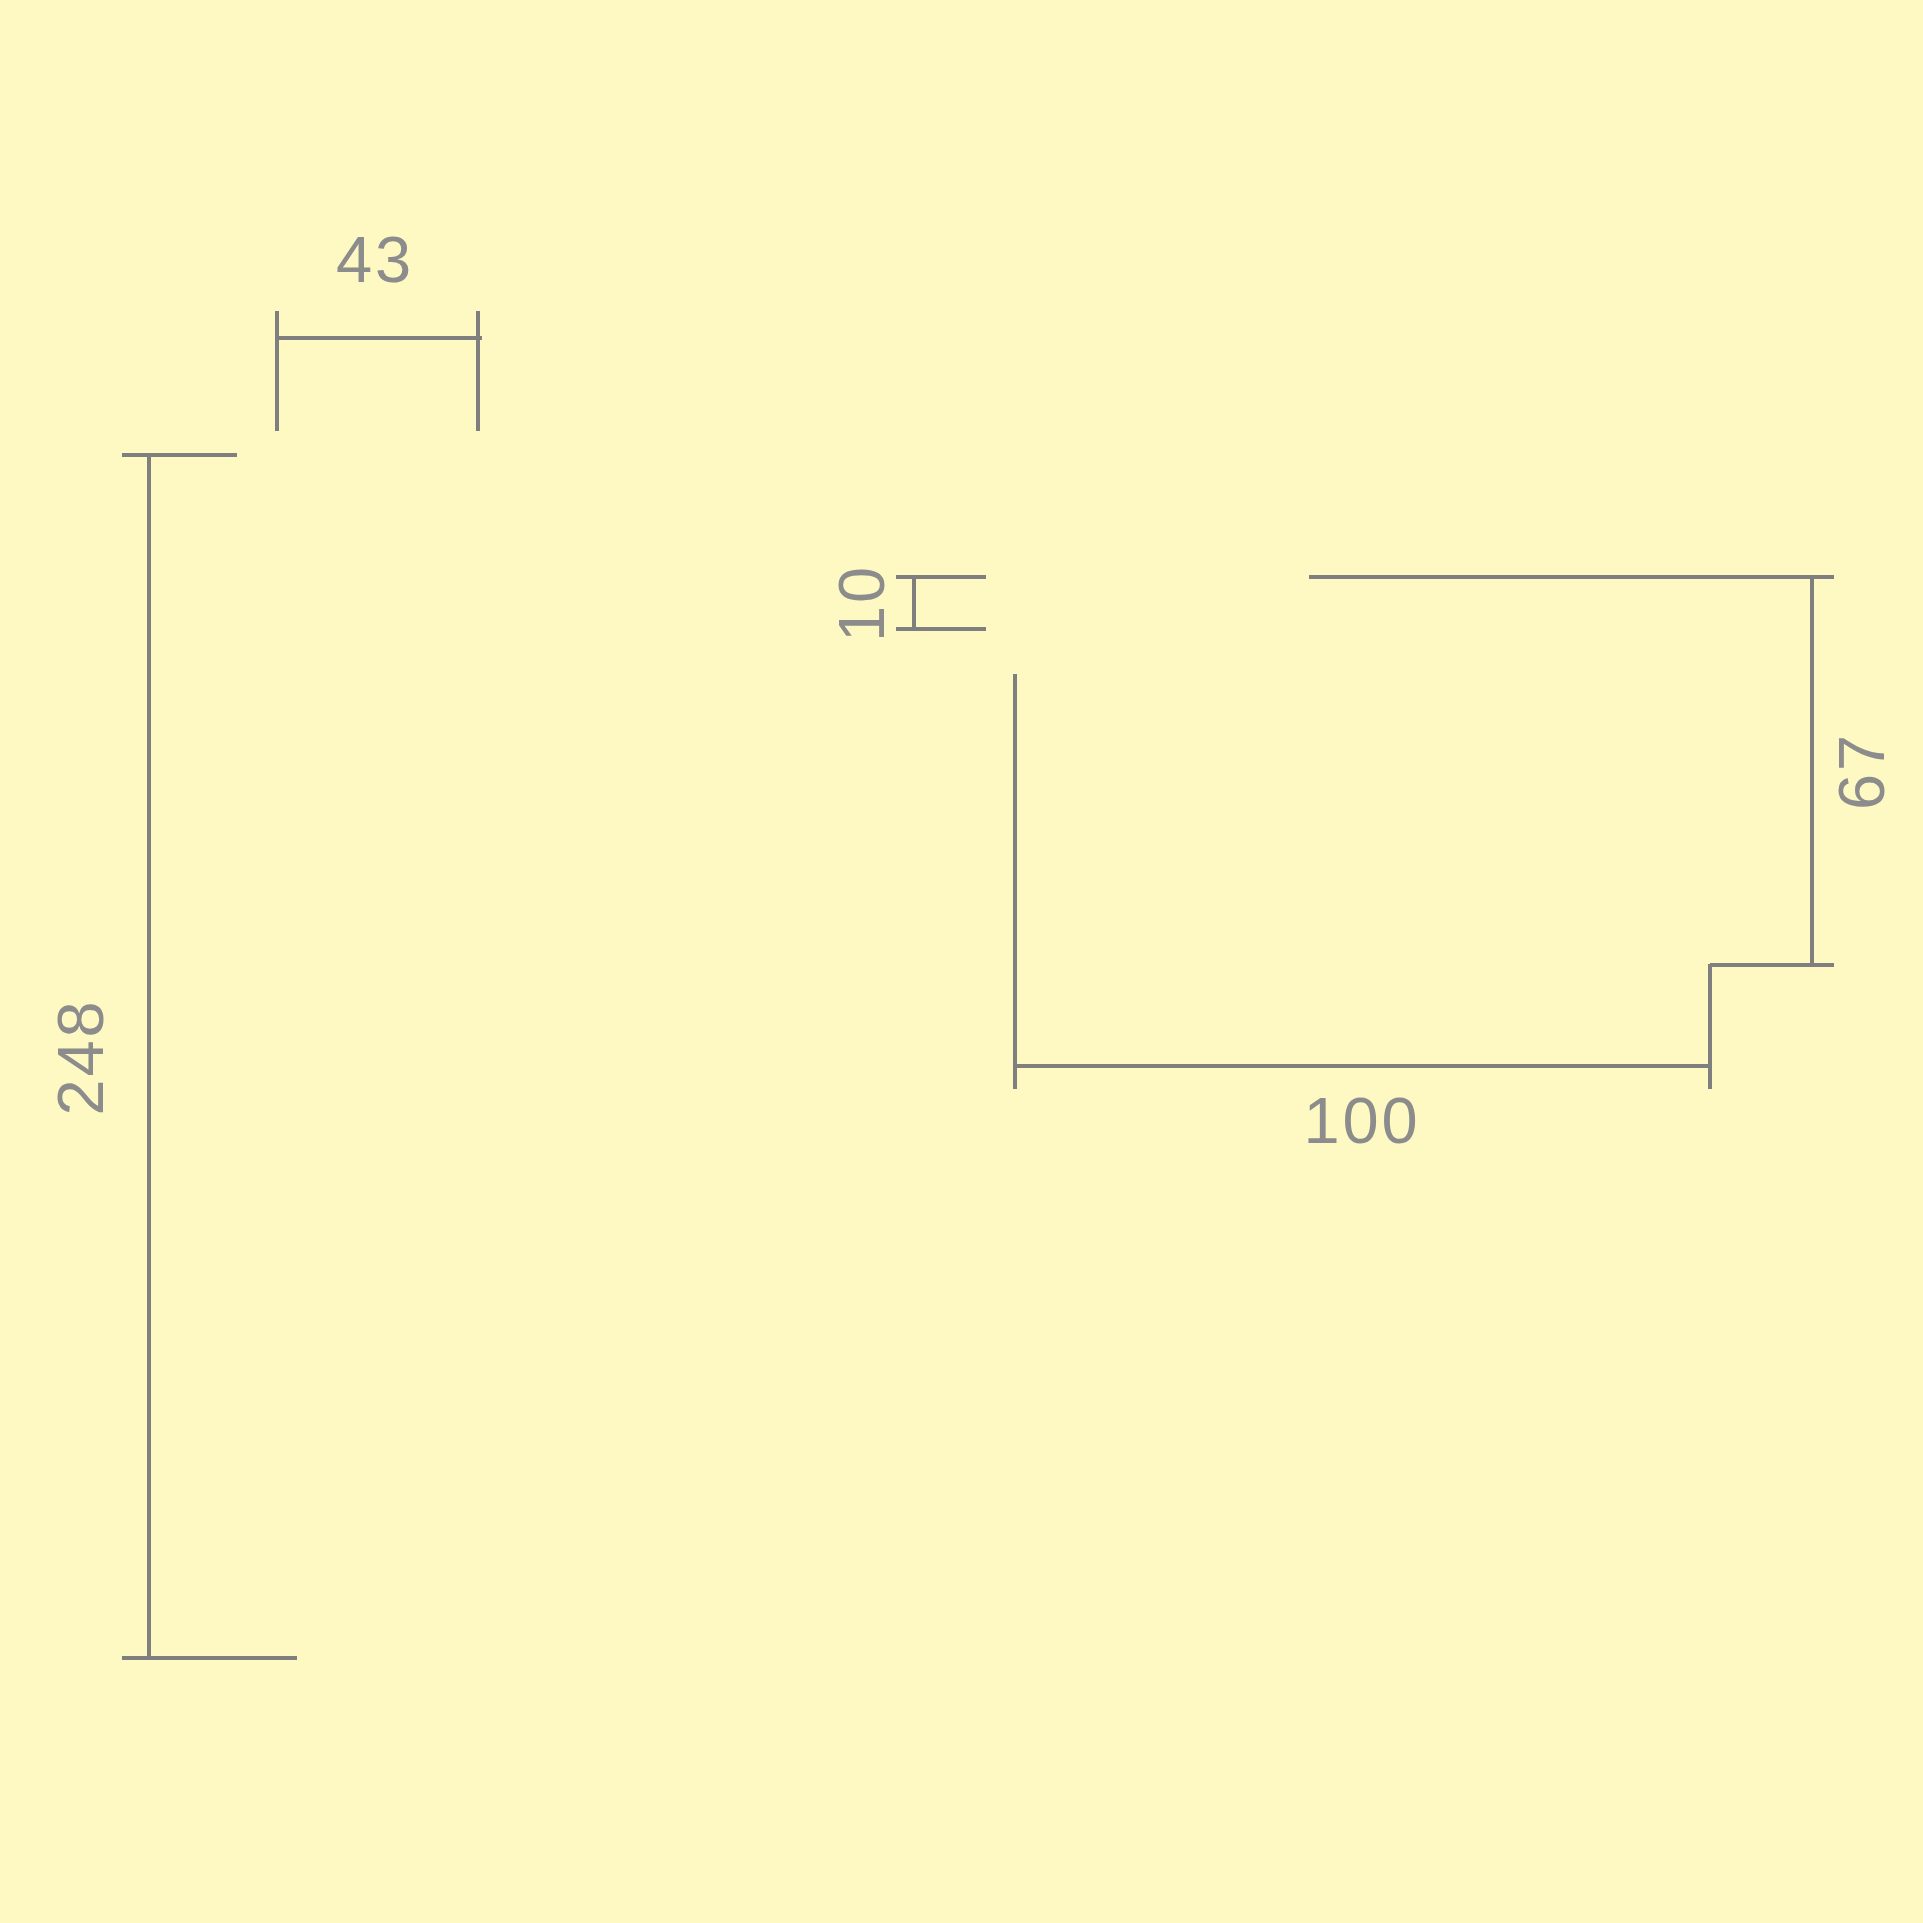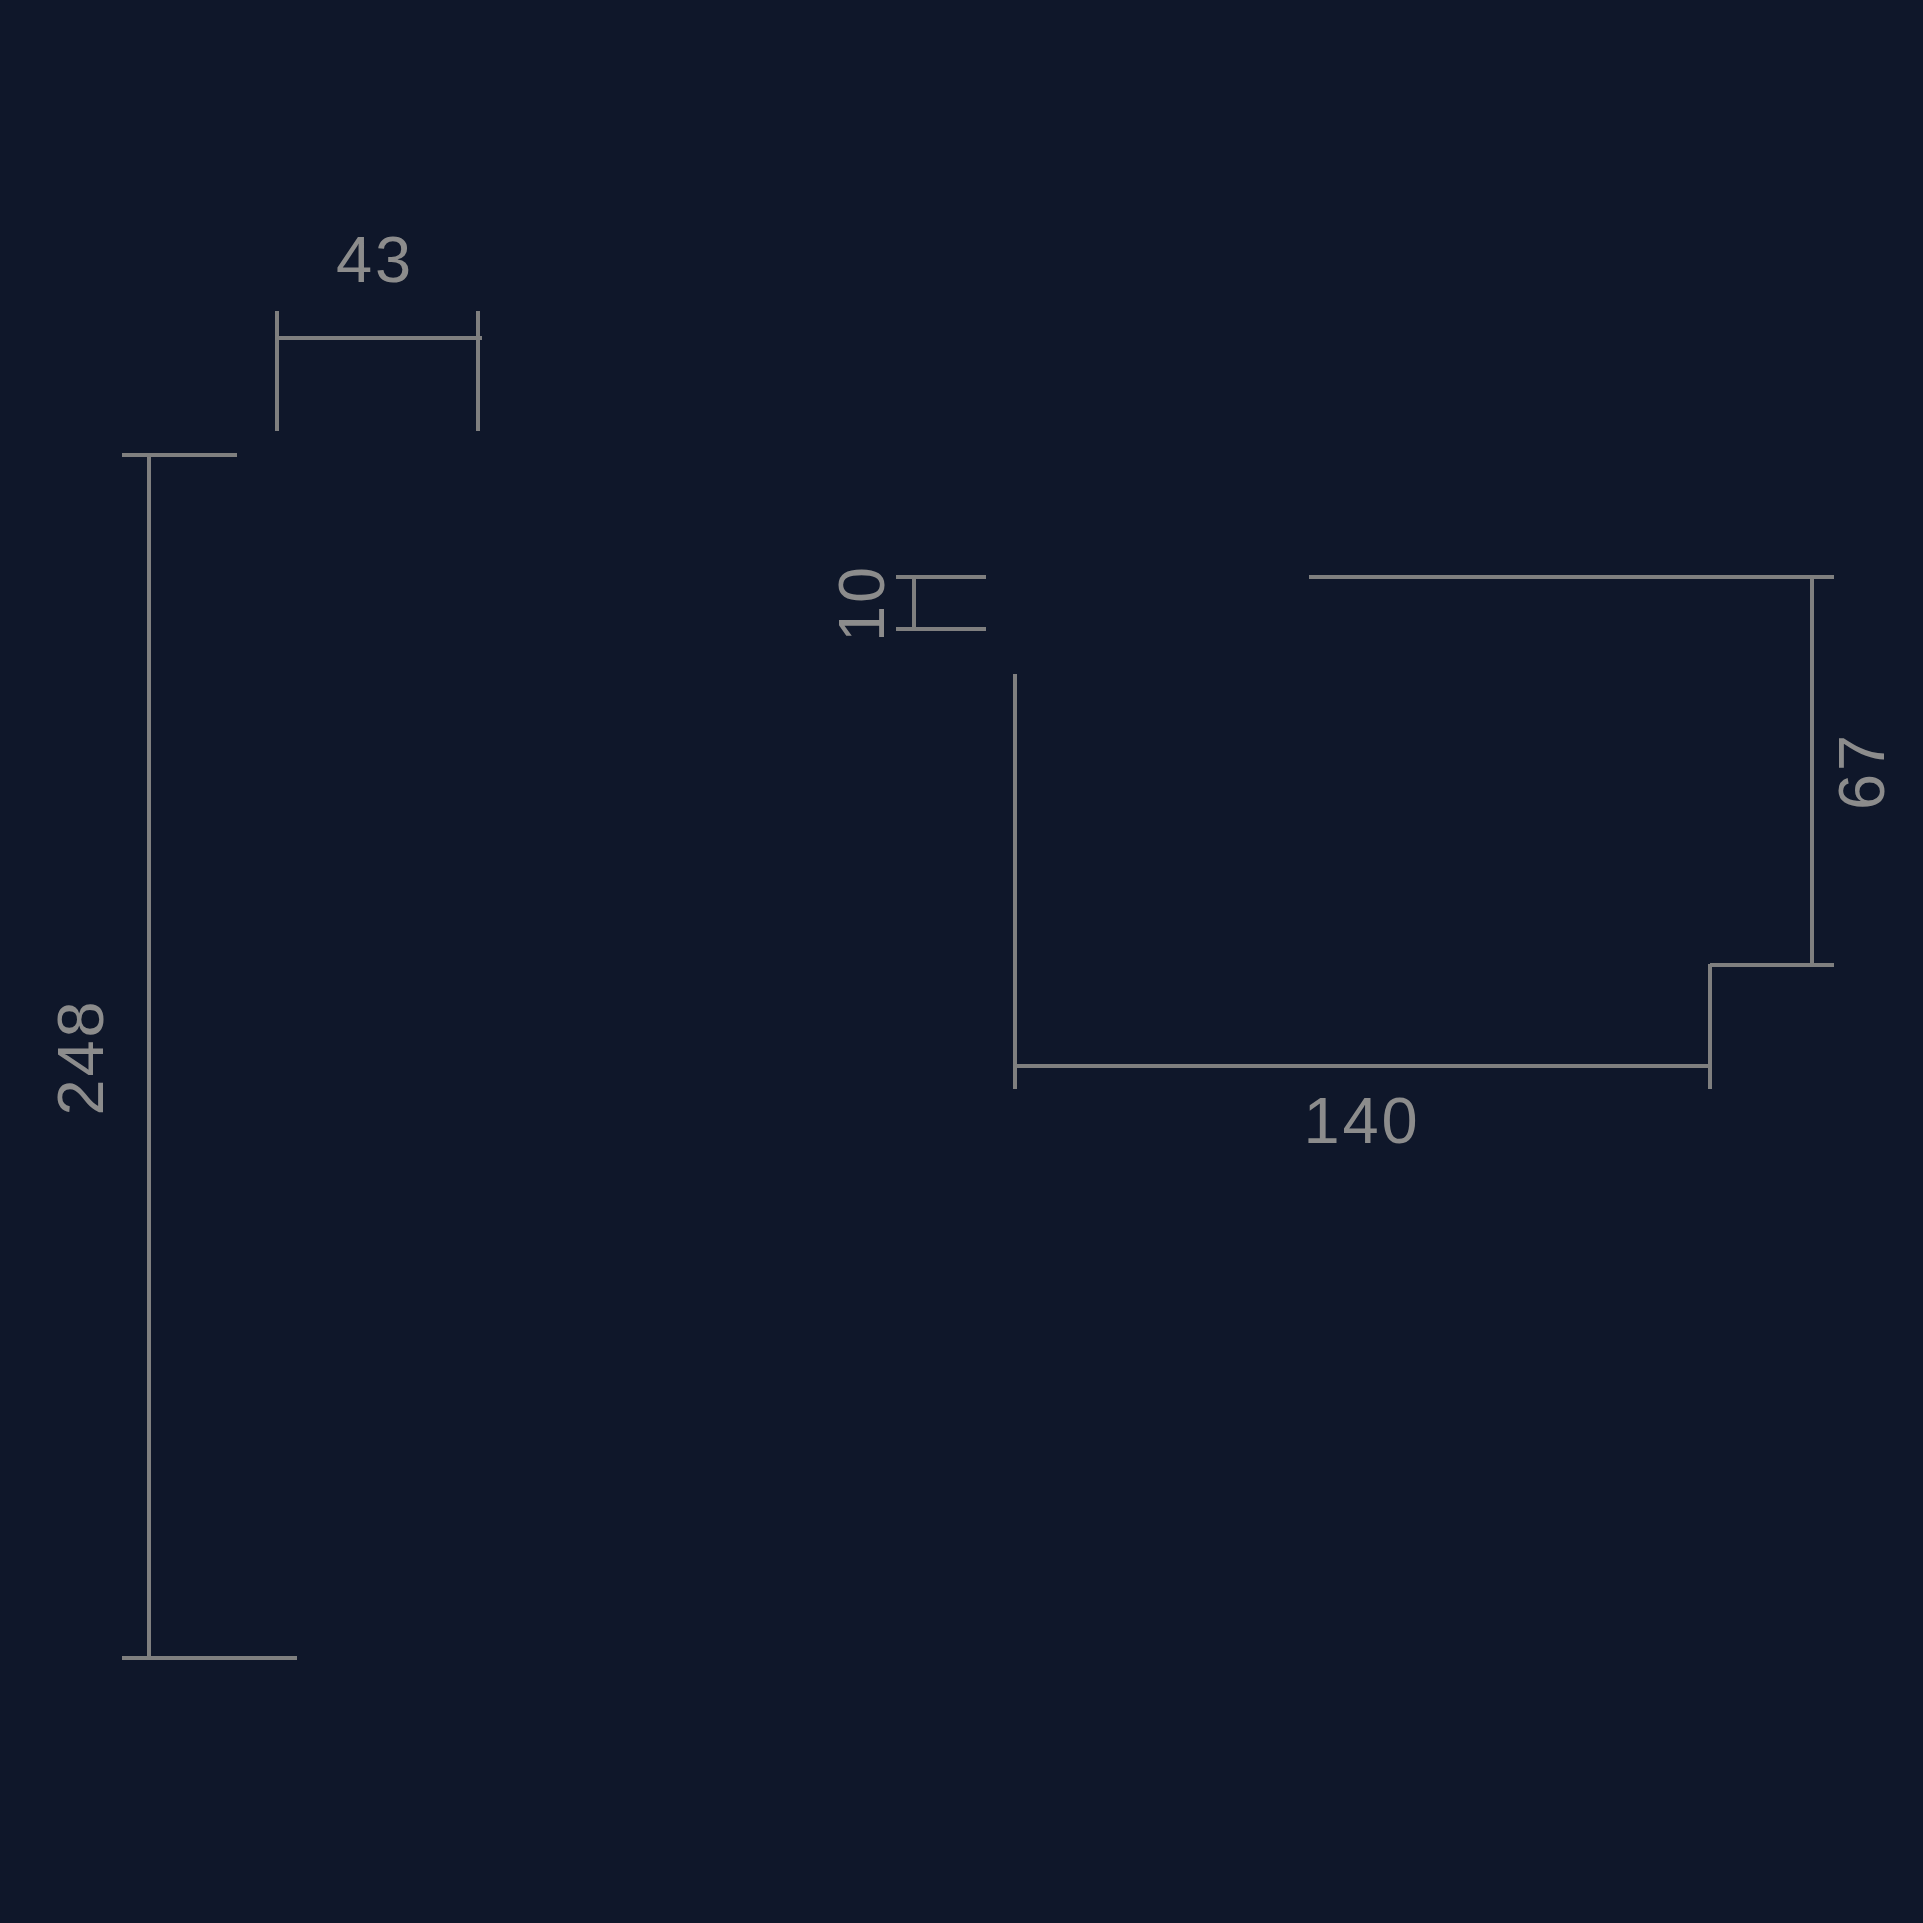--- a/index.html
+++ b/index.html
@@ -7,21 +7,21 @@
     padding: 0;
     background: #000000;
     width: 1923px;
     height: 1923px;
     overflow: hidden;
   }
   .canvas {
     position: relative;
     width: 1923px;
     height: 1923px;
-    background: #0f172a;
+    background: #fef9c3;
     font-family: "Liberation Sans", "DejaVu Sans", sans-serif;
   }
   .seg {
     position: absolute;
     background: #7f7f7f;
   }
   .dim-label {
     position: absolute;
     color: #8c8c8c;
     font-size: 65px;
@@ -54,15 +54,15 @@
       <div class="seg" style="left: 1710px; top: 963px; width: 124px; height: 3.7px; background: rgb(127, 127, 127);"></div>
       <div class="seg" style="left: 1013px; top: 674px; width: 3.7px; height: 415px; background: rgb(127, 127, 127);"></div>
       <div class="seg" style="left: 1708px; top: 964px; width: 3.7px; height: 125px; background: rgb(127, 127, 127);"></div>
       <div class="seg" style="left: 1013px; top: 1064px; width: 699px; height: 3.7px; background: rgb(127, 127, 127);"></div>
     </div>
 
   <div class="dim-label" style="left: 375px; top: 259px; color: rgb(140, 140, 140);">43</div>
   <div class="dim-label rotated" style="left: 80px; top: 1057px; color: rgb(140, 140, 140);">248</div>
   <div class="dim-label rotated" style="left: 861px; top: 603px; color: rgb(140, 140, 140);">10</div>
   <div class="dim-label rotated" style="left: 1861px; top: 771px; color: rgb(140, 140, 140);">67</div>
-  <div class="dim-label" style="left: 1362px; top: 1120px; color: rgb(140, 140, 140);">140</div>
+  <div class="dim-label" style="left: 1362px; top: 1120px; color: rgb(140, 140, 140);">100</div>
 </div>
 
 
 </body></html>

